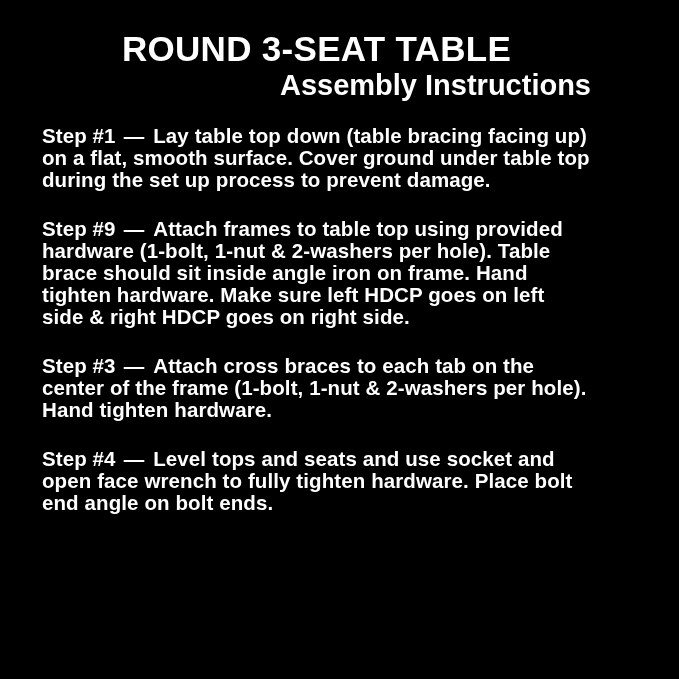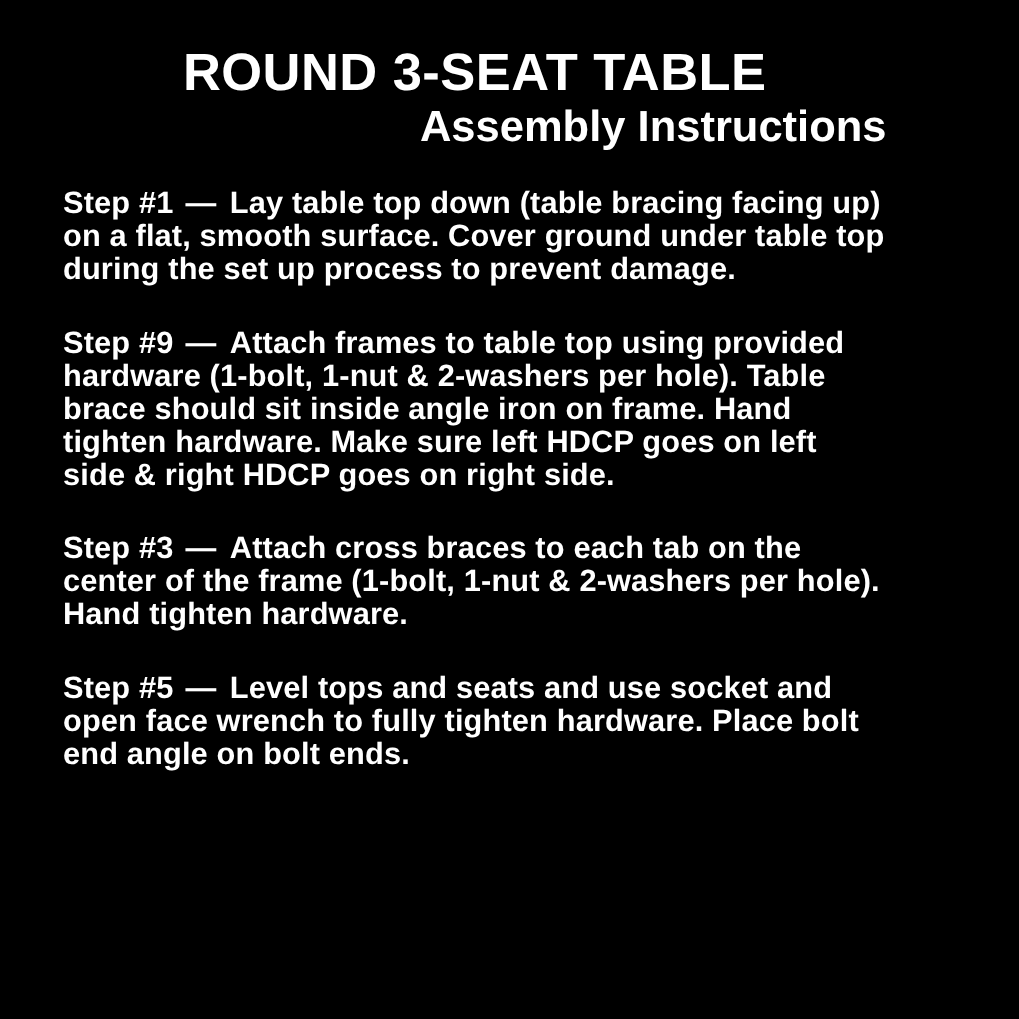--- a/index.html
+++ b/index.html
@@ -55,15 +55,15 @@
 
   <div class="steps">
     <p class="step"><span>Step #1</span><span class="dash">—</span><span>Lay table top down (table bracing facing up) on a flat, smooth surface. Cover ground under table top during the set up process to prevent damage.</span></p>
 
     <p class="step"><span>Step #9</span><span class="dash">—</span><span>Attach frames to table top using provided hardware (1-bolt, 1-nut &amp; 2-washers per hole). Table brace should sit inside angle iron on frame. Hand tighten hardware. Make sure left HDCP goes on left side &amp; right HDCP goes on right side.</span></p>
 
 
     <p class="step"><span>Step #3</span><span class="dash">—</span><span>Attach cross braces to each tab on the center of the frame (1-bolt, 1-nut &amp; 2-washers per hole). Hand tighten hardware.</span></p>
 
 
-    <p class="step"><span>Step #5</span><span class="dash">—</span><span>Level tops and seats and use socket and open face wrench to fully tighten hardware. Place bolt end angle on bolt ends.</span></p>
+    <p class="step"><span>Step #4</span><span class="dash">—</span><span>Level tops and seats and use socket and open face wrench to fully tighten hardware. Place bolt end angle on bolt ends.</span></p>
   </div>
 </div>
 
 </body></html>

